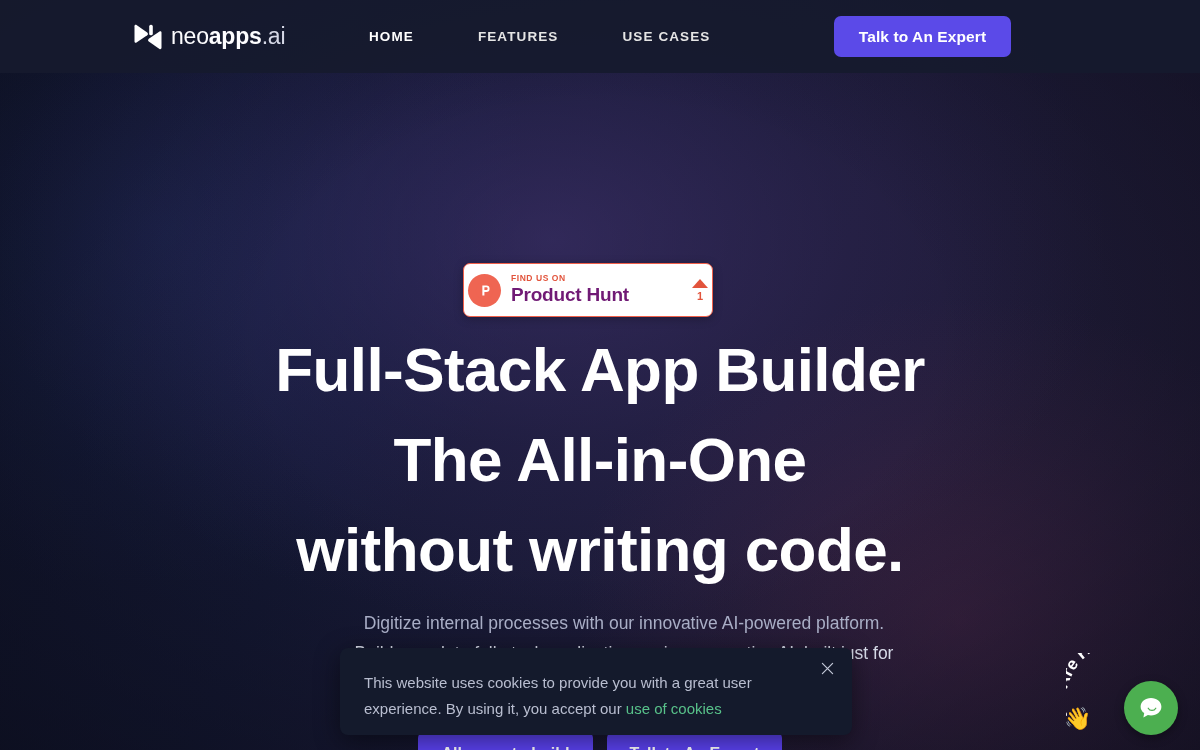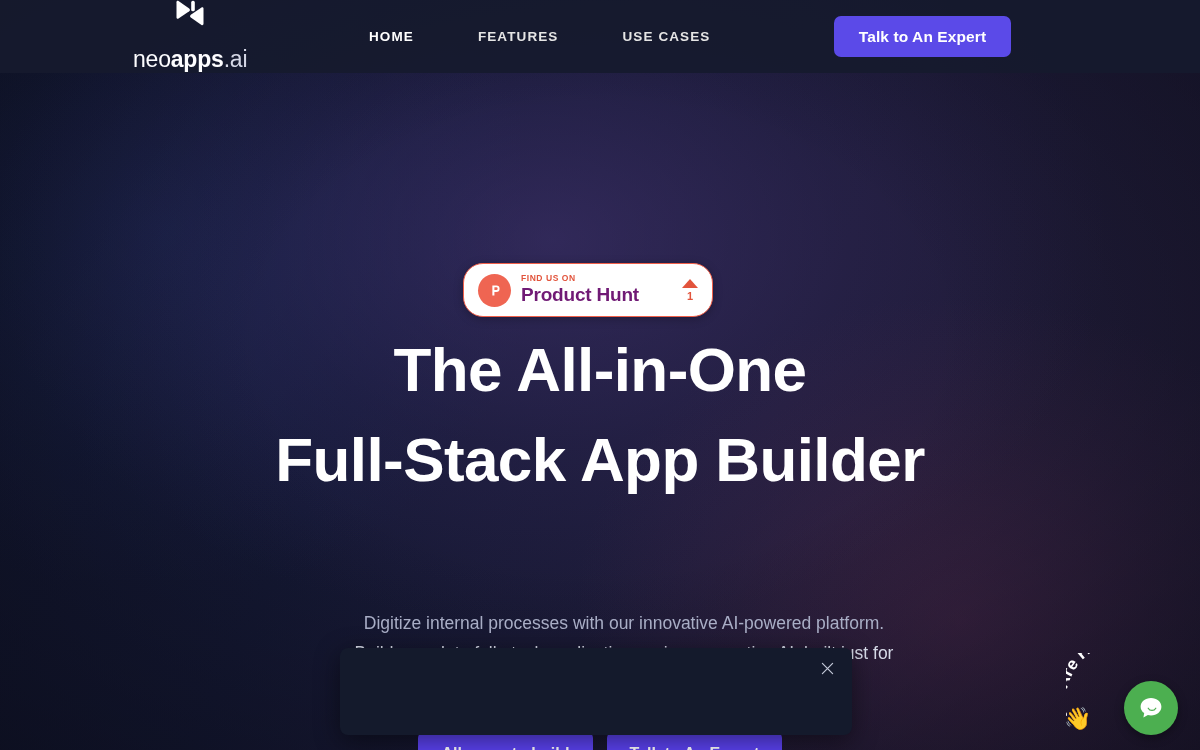--- a/index.html
+++ b/index.html
@@ -71,22 +71,21 @@
     display: flex;
     align-items: center;
     background: rgba(22,26,46,0.92);
     z-index: 40;
   }
   .logo {
     position: absolute;
     left: 133px;
     display: flex;
     align-items: center;
-    gap: 20px;
-    flex-direction: column;
+    gap: 8px;
   }
   .logo-mark { width: 30px; height: 26px; display: block; }
   .logo-text {
     font-size: 23px;
     letter-spacing: -0.2px;
     color: #fdfdff;
     font-weight: 400;
     white-space: nowrap;
   }
   .logo-text b { font-weight: 700; }
@@ -142,24 +141,24 @@
   }
 
   .ph-badge {
     position: absolute;
     top: 190px;
     left: 463px;
     width: 250px;
     height: 54px;
     background: #ffffff;
     border: 1.5px solid #f0604a;
-    border-radius: 20px;
-    display: flex;
-    align-items: center;
-    padding: 0 14px;
+    border-radius: 7px;
+    display: flex;
+    align-items: center;
+    padding: 0 4px;
     cursor: pointer;
     box-shadow: 0 2px 10px rgba(0,0,0,0.25);
   }
   .ph-logo {
     width: 33px; height: 33px;
     border-radius: 50%;
     background: #ef6552;
     display: flex;
     align-items: center;
     justify-content: center;
@@ -385,41 +384,45 @@
         <div class="ph-kicker">FIND US ON</div>
         <div class="ph-title">Product Hunt</div>
       </div>
       <div class="ph-vote">
         <div class="ph-tri"></div>
         <div class="ph-count">1</div>
       </div>
     </div>
 
     <h1 class="headline">
+      <span class="ln">Full-Stack App Builder</span>
       <span class="ln">The All-in-One</span>
-      <span class="ln">Full-Stack App Builder</span>
+      <span class="ln">without writing code.</span>
     </h1>
 
     <p class="subhead">
       <span class="sl">Digitize internal processes with our innovative AI-powered platform.</span>
       <span class="sl sl2">Build complete full-stack applications using generative AI, built just for</span>
     </p>
 
     <div class="hero-buttons">
       <button class="hero-btn">Allow us to build</button>
       <button class="hero-btn">Talk to An Expert</button>
     </div>
   </div>
 
   <div class="cookie">
     <button class="cookie-close">
       <svg viewBox="0 0 14 14">
         <path d="M1.5 1.5 L12.5 12.5 M12.5 1.5 L1.5 12.5" stroke="#c3c8d8" stroke-width="1.3" stroke-linecap="round"></path>
       </svg>
     </button>
+    <div class="cookie-text">
+      <span>This website uses cookies to provide you with a great user experience. By using it, you accept our </span><a class="cookie-link">use of cookies</a>
+    </div>
   </div>
 
   <div class="chat-wrap">
     <svg class="chat-ring" viewBox="0 0 120 86">
       <defs>
         <path id="arcpath" d="M 6 76 A 60 60 0 0 1 114 22" fill="none"></path>
       </defs>
       <text font-family="Liberation Sans, sans-serif" font-size="17" font-weight="700" fill="#ffffff">
         <textPath href="#arcpath" startOffset="6%" id="chat-label-textpath">We Are Here!</textPath>
       </text>

